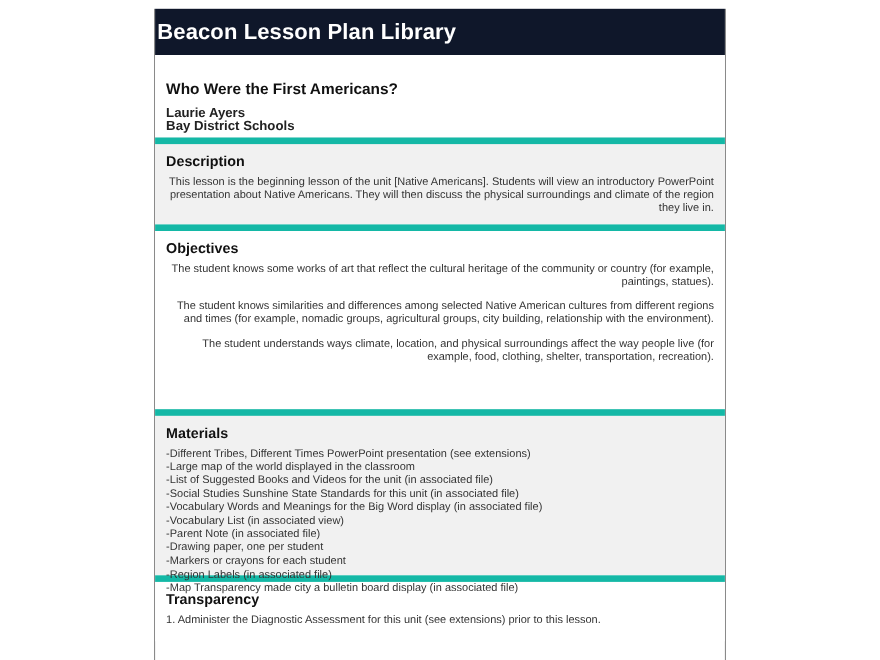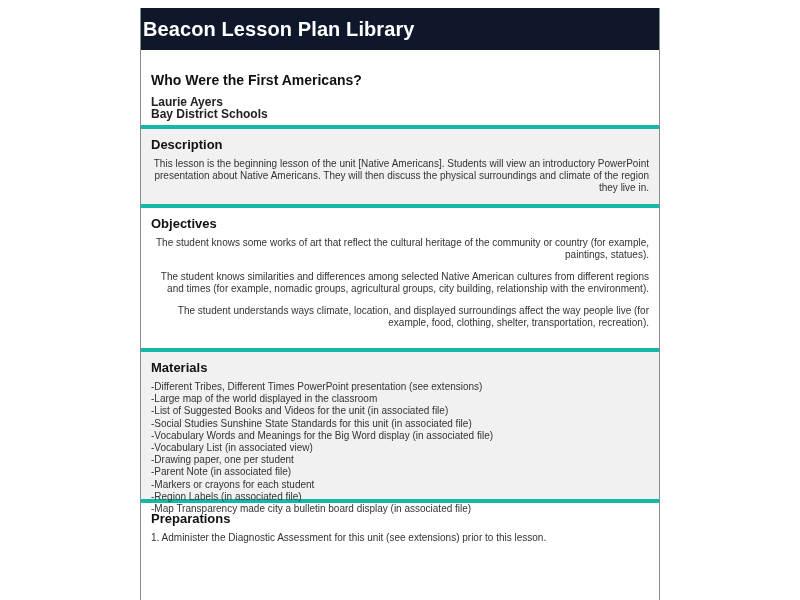--- a/index.html
+++ b/index.html
@@ -1,30 +1,30 @@
 <!DOCTYPE html>
 <html><head>
 <meta charset="utf-8">
 <style>
   html, body { margin:0; padding:0; background:#ffffff; }
   body { width:800px; height:600px; overflow:hidden; position:relative; font-family:"Liberation Sans", sans-serif; color:#222; }
   .page { position:absolute; left:140px; top:8px; width:518px; border:1px solid #8a8a8a; border-top:none; border-bottom:none; height:600px; }
   .banner { background:#0f172a; height:42px; box-sizing:border-box; padding-left:2px; }
   .banner h1 { margin:0; color:#fff; font-size:20px; font-weight:bold; line-height:42px; letter-spacing:0.1px; }
-  .section { border-top:4px solid #14b8a6; box-sizing:border-box; padding:8px 10px 0 10px; }
+  .section { border-top:6px solid #14b8a6; box-sizing:border-box; padding:8px 10px 0 10px; }
   .section.white { background:#ffffff; }
   .section.gray { background:#f1f1f1; }
   .title-block { height:75px; border-top:none; padding-top:22px; }
   .title-block h2 { margin:0 0 8px 0; font-size:14px; font-weight:bold; color:#111; }
   .meta { font-size:12px; font-weight:bold; line-height:12px; color:#222; }
   .section h3 { margin:0 0 6px 0; font-size:13px; font-weight:bold; color:#111; }
   .section p { margin:0 0 10px 0; font-size:10px; line-height:12px; color:#333;text-align:right; }
   .list div { font-size:10px; line-height:12.2px; color:#333; }
   #desc { height:79px; }
-  #obj { height:144px; }
+  #obj { height:168px; }
   #mat { height:151px; }
   #prep { height:60px; }
 </style>
 </head>
 <body>
 
 <div class="page">
   <div class="banner">
     <h1>Beacon Lesson Plan Library</h1>
   </div>
@@ -37,39 +37,39 @@
 
   <div class="section gray" id="desc">
     <h3>Description</h3>
     <p>This lesson is the beginning lesson of the unit [Native Americans]. Students will view an introductory PowerPoint presentation about Native Americans. They will then discuss the physical surroundings and climate of the region they live in.</p>
   </div>
 
   <div class="section white" id="obj">
     <h3>Objectives</h3>
     <p>The student knows some works of art that reflect the cultural heritage of the community or country (for example, paintings, statues).</p>
     <p>The student knows similarities and differences among selected Native American cultures from different regions and times (for example, nomadic groups, agricultural groups, city building, relationship with the environment).</p>
-    <p>The student understands ways climate, location, and displayed surroundings affect the way people live (for example, food, clothing, shelter, transportation, recreation).</p>
+    <p>The student understands ways climate, location, and physical surroundings affect the way people live (for example, food, clothing, shelter, transportation, recreation).</p>
   </div>
 
   <div class="section gray" id="mat">
     <h3>Materials</h3>
     <div class="list">
       <div>-Different Tribes, Different Times PowerPoint presentation (see extensions)</div>
       <div>-Large map of the world displayed in the classroom</div>
       <div>-List of Suggested Books and Videos for the unit (in associated file)</div>
       <div>-Social Studies Sunshine State Standards for this unit (in associated file)</div>
       <div>-Vocabulary Words and Meanings for the Big Word display (in associated file)</div>
       <div>-Vocabulary List (in associated view)</div>
+      <div>-Parent Note (in associated file)</div>
       <div>-Drawing paper, one per student</div>
-      <div>-Parent Note (in associated file)</div>
       <div>-Markers or crayons for each student</div>
       <div>-Region Labels (in associated file)</div>
       <div>-Map Transparency made city a bulletin board display (in associated file)</div>
     </div>
   </div>
 
   <div class="section white" id="prep">
-    <h3>Preparations</h3>
+    <h3>Transparency</h3>
     <div class="list">
       <div>1. Administer the Diagnostic Assessment for this unit (see extensions) prior to this lesson.</div>
     </div>
   </div>
 </div>
 
 </body></html>

